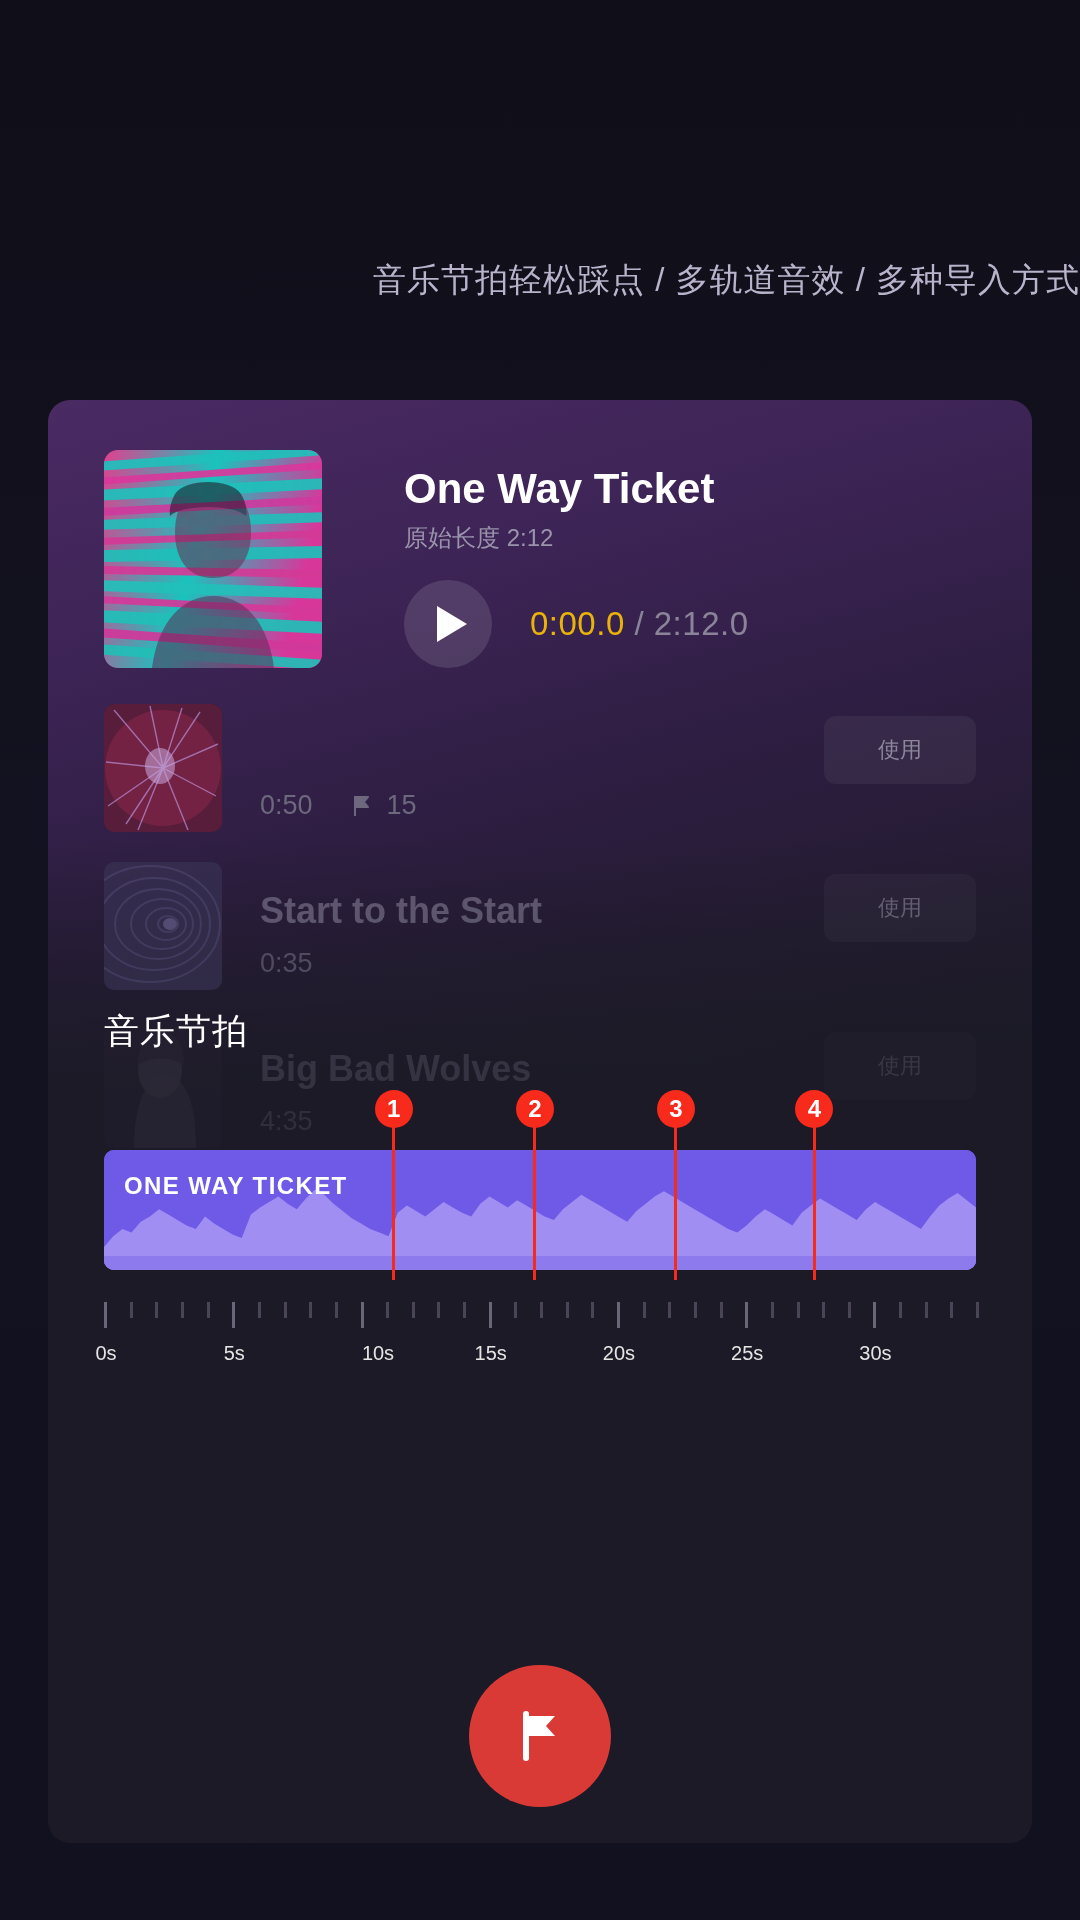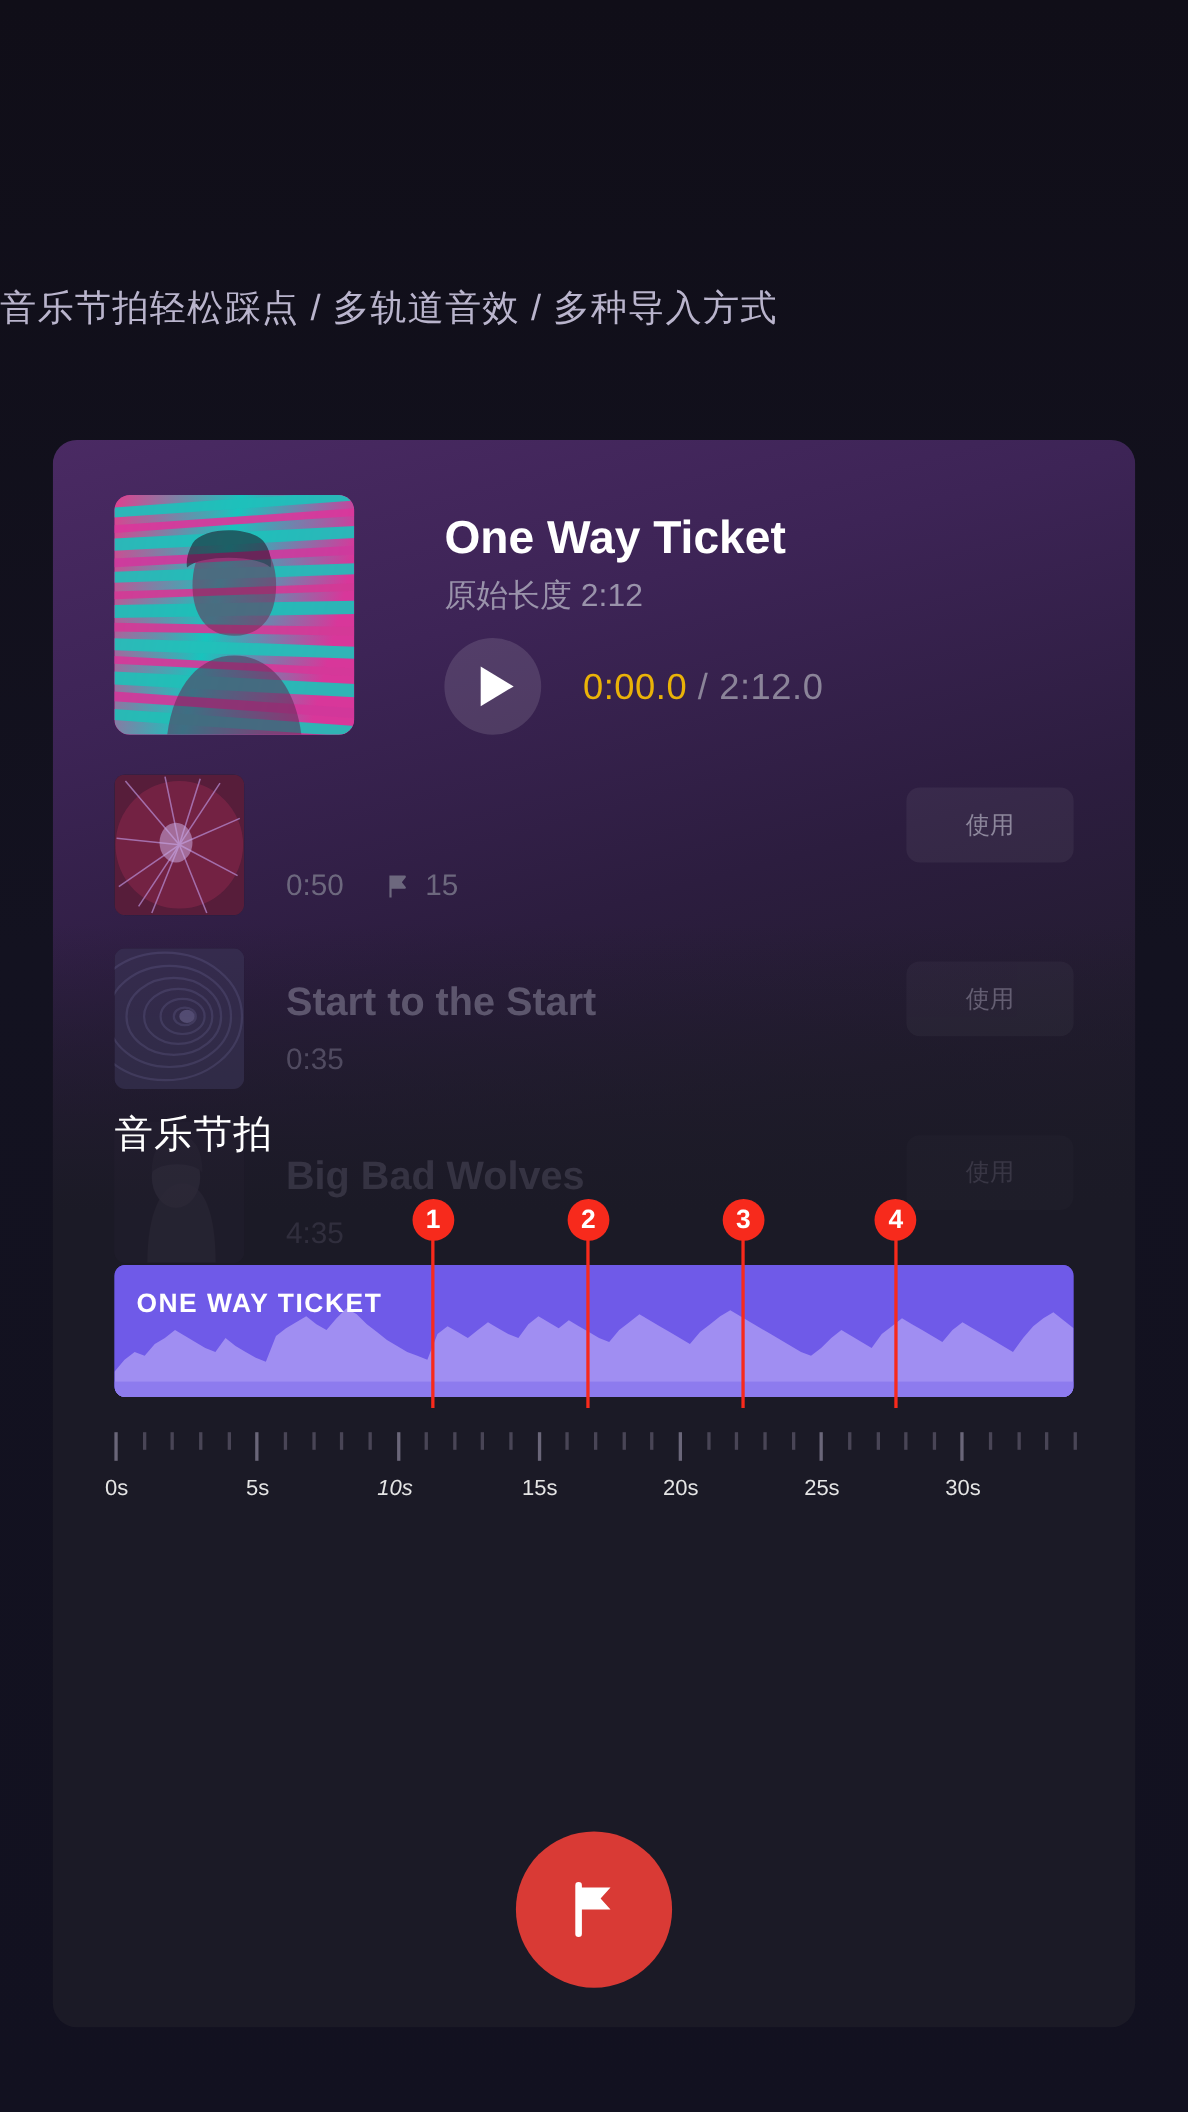--- a/index.html
+++ b/index.html
@@ -13,21 +13,21 @@
          background:linear-gradient(180deg,#100e18 0%,#131220 45%,#121120 100%); }
 
   
   .hero-title{
     position:absolute; left:0; top:98px; width:1080px;
     text-align:center; color:#ffffff;
     font-size:74px; font-weight:bold; letter-spacing:4px; line-height:86px;
   }
   .hero-sub{
     position:absolute; left:0; top:258px; width:1080px;
-    text-align:left; color:#b9b4cc;
+    text-align:right; color:#b9b4cc;
     font-size:33px; font-weight:400; letter-spacing:1px; line-height:44px;
   }
 
   
   .card{
     position:absolute; left:48px; top:400px; width:984px; height:1443px;
     border-radius:22px; overflow:hidden;
     background:#1b1a26;
   }
   .card-grad{
@@ -47,21 +47,21 @@
     background:#b1348a;
   }
   .np-art svg{ display:block; }
 
   .np-title{
     position:absolute; left:300px; top:15px;
     color:#ffffff; font-size:42px; font-weight:bold; letter-spacing:0px; white-space:nowrap;
   }
   .np-sub{
     position:absolute; left:300px; top:72px;
-    color:#9a93ab; font-size:29px; font-weight:400; white-space:nowrap;
+    color:#9a93ab; font-size:24px; font-weight:400; white-space:nowrap;
   }
   .np-playrow{ position:absolute; left:300px; top:128px; height:92px; display:flex; align-items:center; }
   .play-btn{
     width:88px; height:88px; border-radius:50%;
     background:rgba(255,255,255,0.12);
     display:flex; align-items:center; justify-content:center;
   }
   .play-tri{
     width:0; height:0; margin-left:8px;
     border-left:30px solid #ffffff;
@@ -338,21 +338,21 @@
           <div class="tick minor" style="left: 692.5px;"></div>
           <div class="tick minor" style="left: 718.1px;"></div>
           <div class="tick minor" style="left: 743.8px;"></div>
           <div class="tick major" style="left: 769.4px;"></div>
           <div class="tick minor" style="left: 795.1px;"></div>
           <div class="tick minor" style="left: 820.7px;"></div>
           <div class="tick minor" style="left: 846.4px;"></div>
           <div class="tick minor" style="left: 872px;"></div>
           <div class="tlabel" style="left: 2px;">0s</div>
           <div class="tlabel" style="left: 130.235px;">5s</div>
-          <div class="tlabel" style="left: 255px; font-style: italic;">10s</div>
+          <div class="tlabel" style="left: 274px;">10s</div>
           <div class="tlabel" style="left: 386.706px;">15s</div>
           <div class="tlabel" style="left: 514.941px;">20s</div>
           <div class="tlabel" style="left: 643.176px;">25s</div>
           <div class="tlabel" style="left: 771.412px;">30s</div>
         </div>
     </div>
 
     <div class="fab">
       <svg width="56" height="56" viewBox="0 0 56 56">
         <path d="M14 6v44" stroke="#fff" stroke-width="6" stroke-linecap="round"></path>

